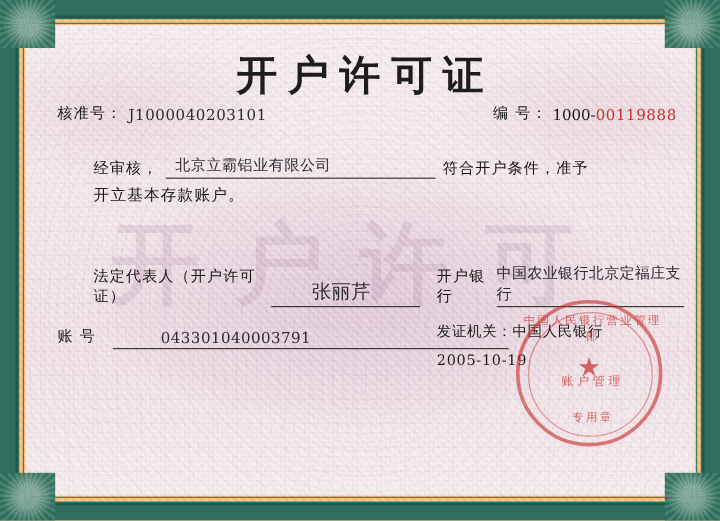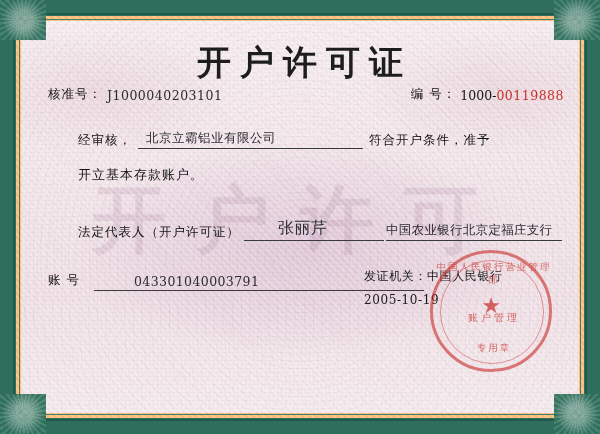--- a/index.html
+++ b/index.html
@@ -205,21 +205,21 @@
     position: absolute;
     left: 8px;
     bottom: 2px;
     font-size: 12.5px;
   }
 
   
   .row-3 {
     position: absolute;
     left: 42px;
-    top: 80px;
+    top: 68px;
     font-size: 13px;
     letter-spacing: 1px;
   }
 
   
   .row-4 {
     position: absolute;
     left: 42px;
     top: 136px;
     width: 492px;
@@ -403,20 +403,21 @@
     </div>
 
     <div class="row-3">开立基本存款账户。</div>
 
     <div class="row-4">
       <span class="label">法定代表人（开户许可证）</span>
       <span class="rep-line">
         <span class="uline">&nbsp;</span>
         <span class="hand rep-name">张丽芹</span>
       </span>
+      <span class="label bank-label">开户银行</span>
       <span class="bank-line">
         <span class="uline">&nbsp;</span>
         <span class="hand bank-name">中国农业银行北京定福庄支行</span>
       </span>
     </div>
 
     <div class="row-5">
       <span class="label">账  号</span>
       <span class="acct-line">
         <span class="uline">&nbsp;</span>

